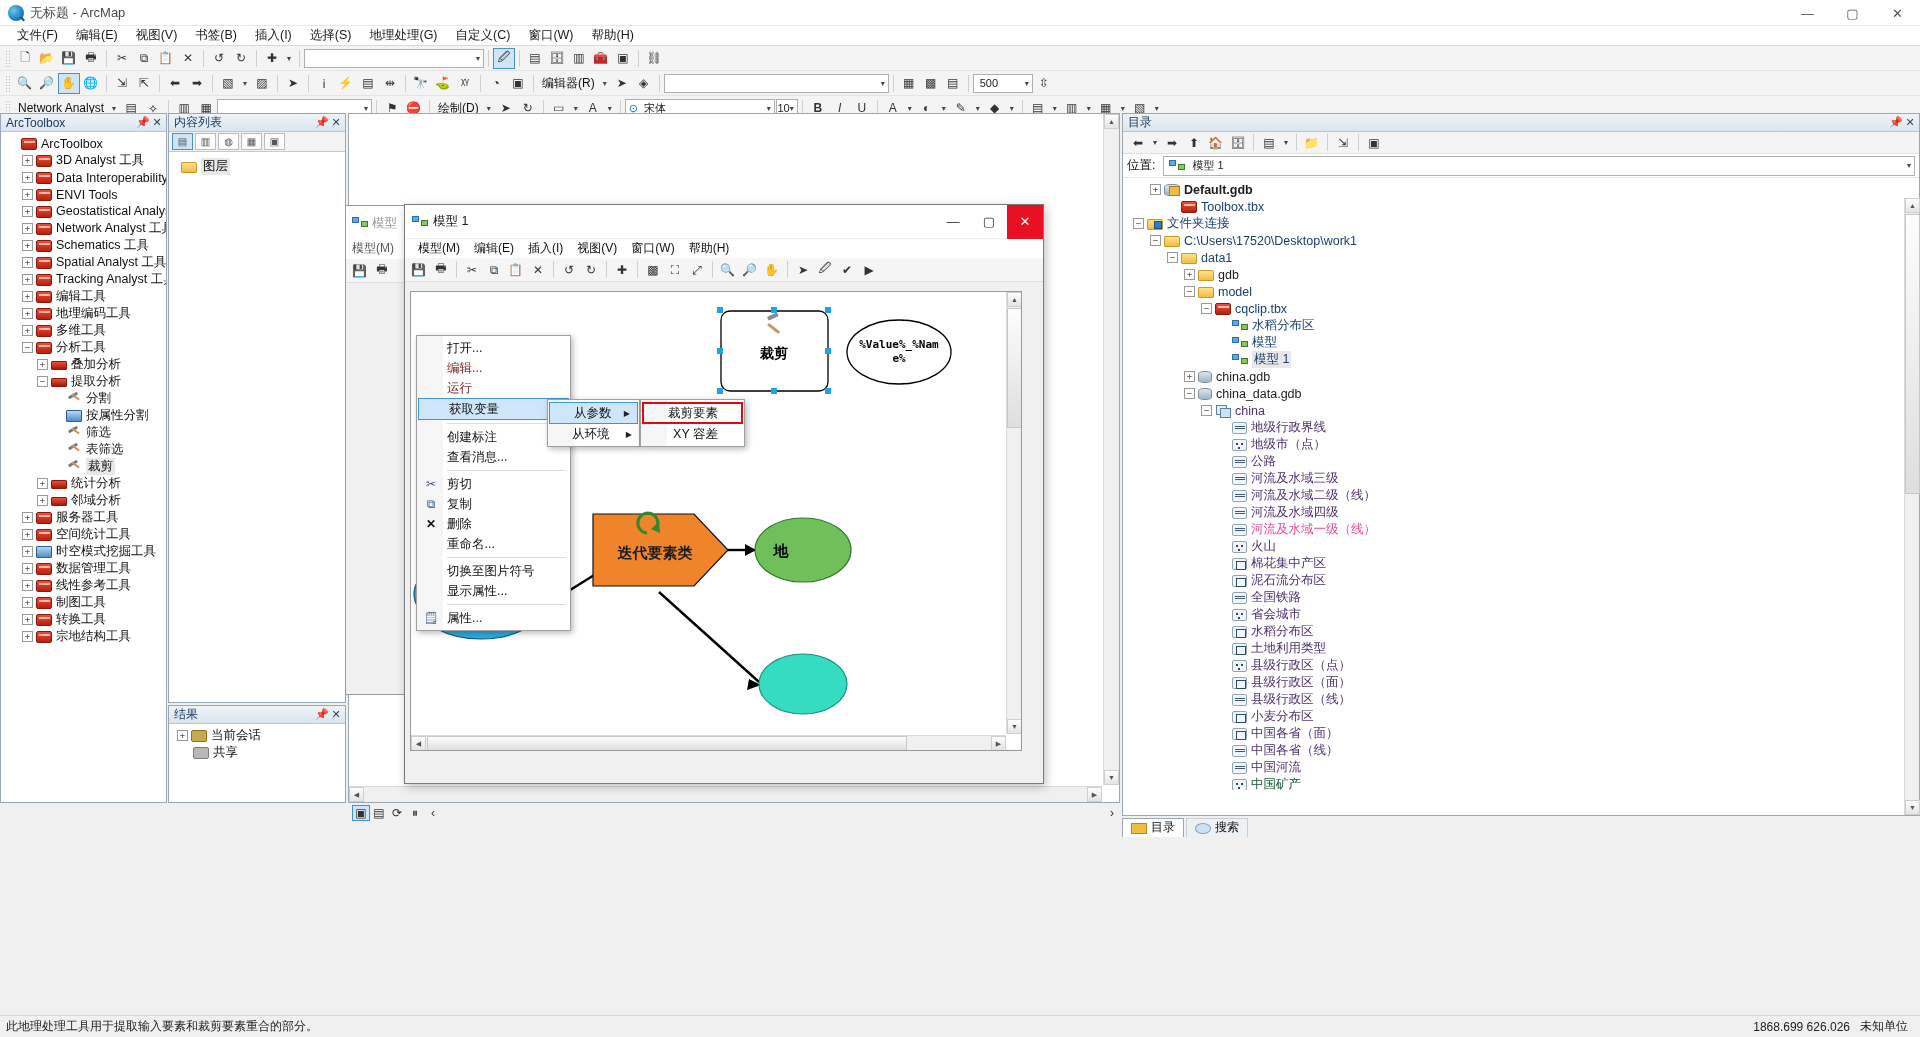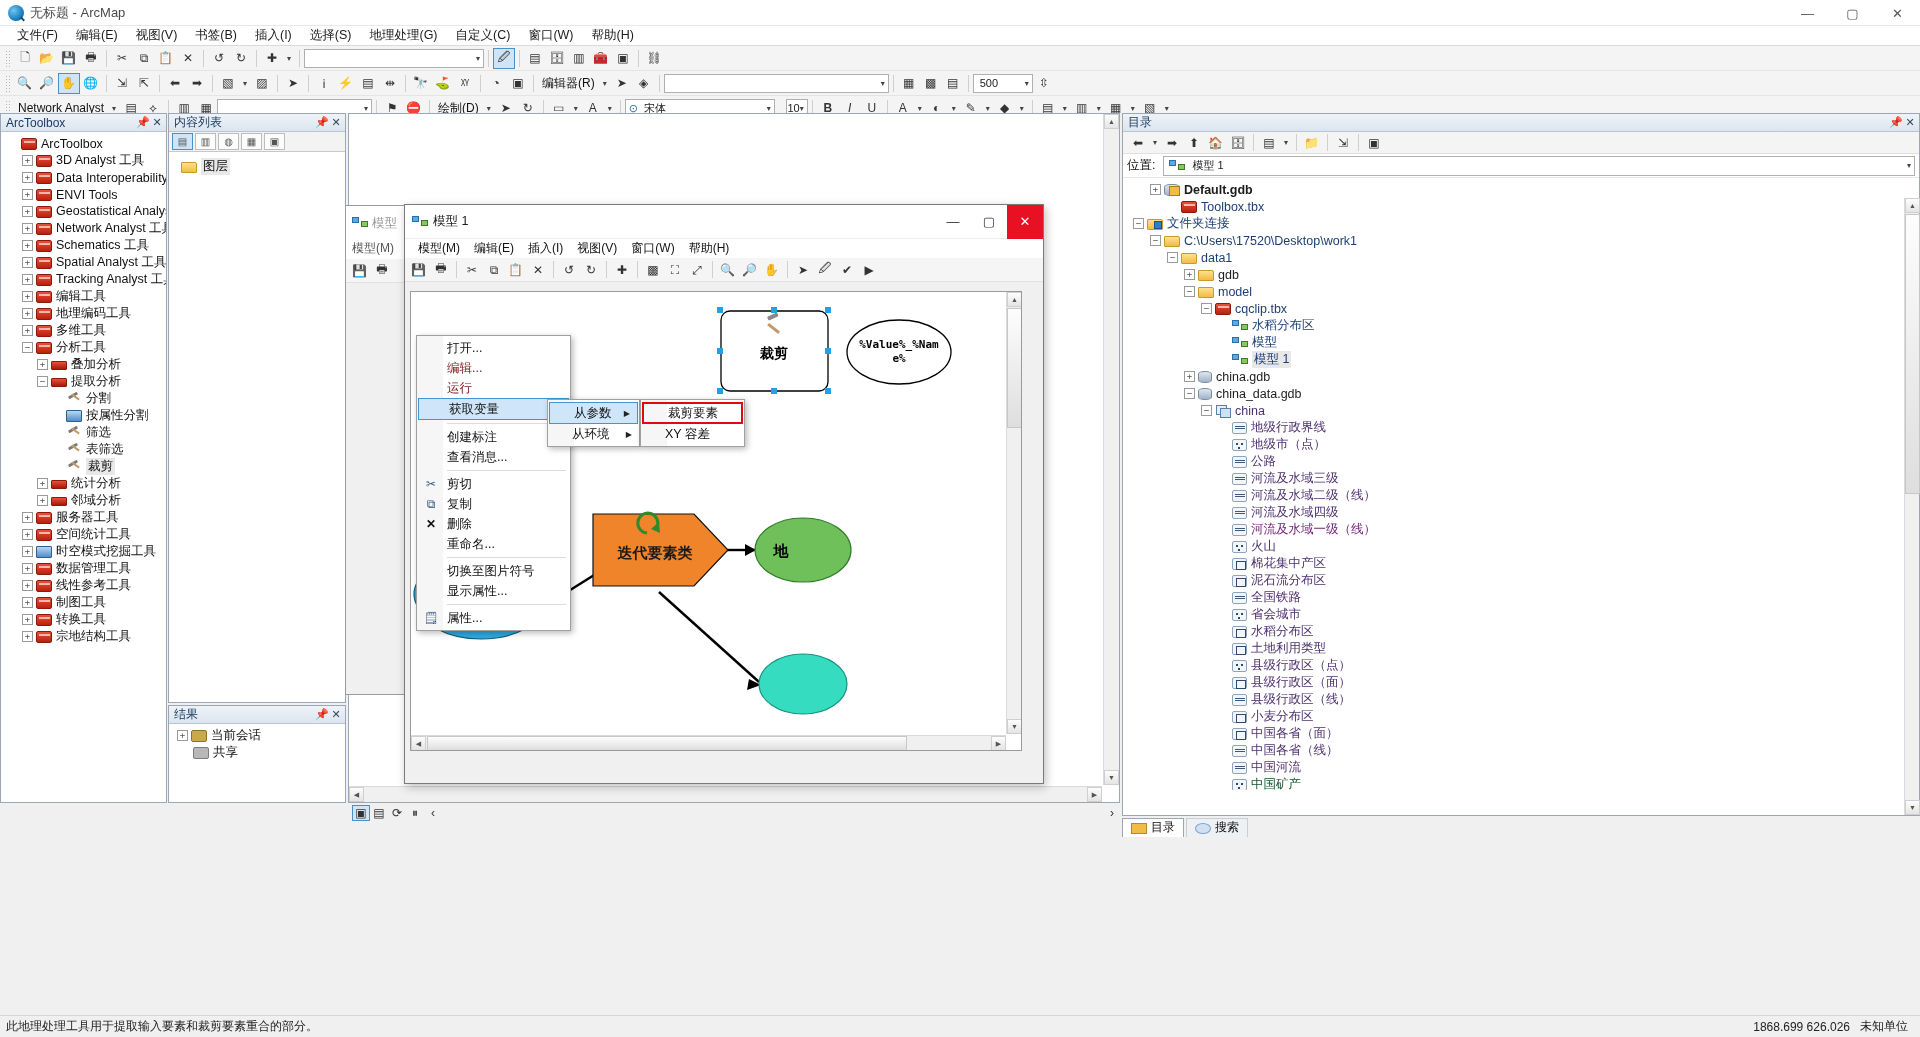--- a/index.html
+++ b/index.html
@@ -303,21 +303,21 @@
   <div class="tbtn">A</div>
   <div class="tbtn" style="width:12px">
       <span class="caret">▾</span>
     </div>
   <div class="sep"></div>
   <div class="combo" style="width:150px">
     <span style="color:#1f6fb2;margin-right:3px;">⊙</span>
     <span class="cv">宋体</span>
       <span class="caret">▾</span>
   </div>
-  <div class="combo" style="width:22px;margin-left:11px">
+  <div class="combo" style="width:22px;margin-left:1px">
       <span class="cv">10</span>
       <span class="caret">▾</span>
     </div>
   <div class="sep"></div>
   <div class="tbtn" style="font-weight:bold">B</div>
   <div class="tbtn" style="font-style:italic">I</div>
   <div class="tbtn" style="text-decoration:underline">U</div>
   <div class="sep"></div>
   <div class="tbtn">A</div>
   <div class="tbtn" style="width:12px">
@@ -774,21 +774,21 @@
     <div class="ctxitem" style="padding-left:24px;">
         <span>从环境</span>
         <span class="arw">▶</span>
       </div>
   </div>
 
   <div class="ctxmenu" style="left:640px;top:286px;width:105px;">
     <div class="ctxitem redbox" style="padding-left:24px;height:22px;margin:0 1px;">
         <span>裁剪要素</span>
       </div>
-    <div class="ctxitem" style="padding-left:24px;">
+    <div class="ctxitem" style="padding-left:24px;justify-content:flex-end;">
         <span>XY 容差</span>
       </div>
   </div>
 
   <div class="panel" id="catalog" style="left:1122px;top:0;width:798px;height:703px;">
     <div class="panel-hd">
       <span class="t">目录</span>
       <span class="pin">📌</span>
       <span class="cls">✕</span>
     </div>
@@ -918,21 +918,21 @@
           <span style="color: rgb(76, 47, 110);">河流及水域二级（线）</span>
         </div>
         <div class="tnode" style="padding-left: 93px;">
           <span class="noexp"></span>
           <span class="ico ico-line"></span>
           <span style="color: rgb(76, 47, 110);">河流及水域四级</span>
         </div>
         <div class="tnode" style="padding-left: 93px;">
           <span class="noexp"></span>
           <span class="ico ico-line"></span>
-          <span style="color: #701a75;">河流及水域一级（线）</span>
+          <span style="color: #ec4899;">河流及水域一级（线）</span>
         </div>
         <div class="tnode" style="padding-left: 93px;">
           <span class="noexp"></span>
           <span class="ico ico-pt"></span>
           <span style="color: rgb(76, 47, 110);">火山</span>
         </div>
         <div class="tnode" style="padding-left: 93px;">
           <span class="noexp"></span>
           <span class="ico ico-poly"></span>
           <span style="color: rgb(76, 47, 110);">棉花集中产区</span>

